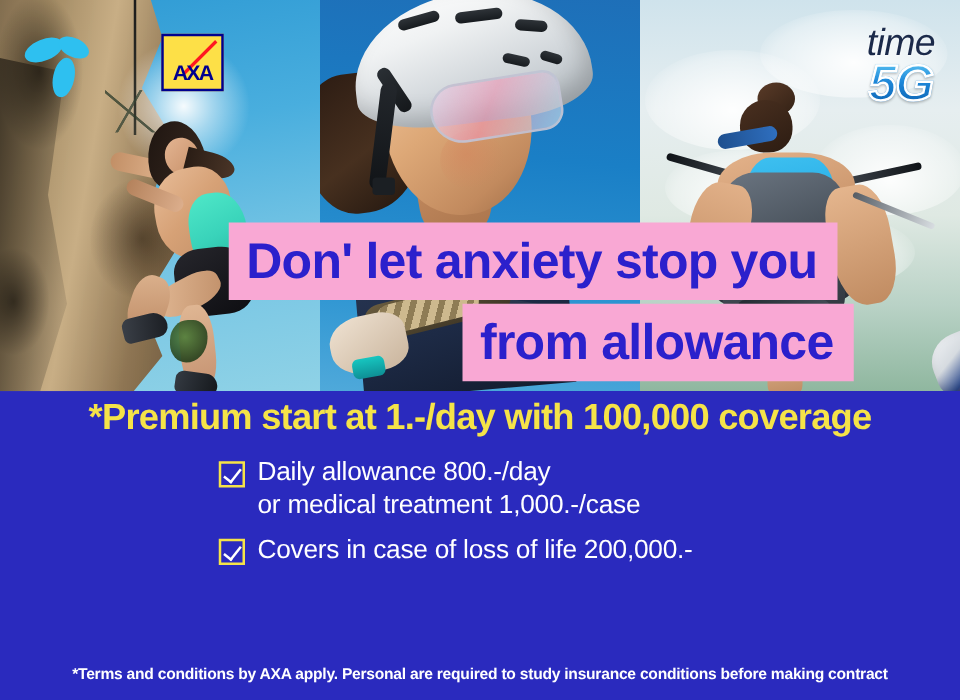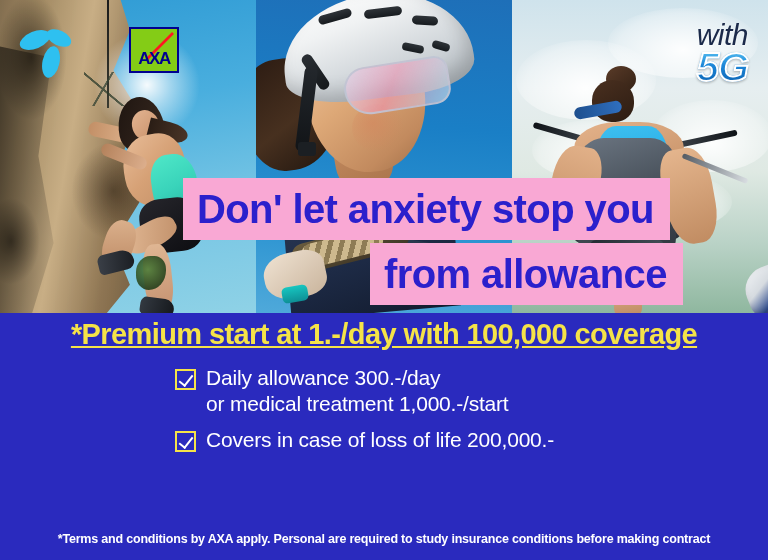--- a/index.html
+++ b/index.html
@@ -392,21 +392,21 @@
 
   
   .logo-dtac-prop {
     position: absolute; left: 18px; top: 18px;
     width: 60px; height: 60px;
     z-index: 6;
   }
   .logo-axa {
     position: absolute; left: 129px; top: 27px;
     width: 50px; height: 46px;
-    background: #84cc16;
+    background: #fde047;
     border: 2px solid #00008F;
     z-index: 6;
     box-sizing: border-box;
   }
   .axa-inner { position: relative; width: 100%; height: 100%; }
   .axa-red {
     position: absolute; right: 2px; top: 2px;
     width: 30px; height: 30px;
   }
   .axa-word {
@@ -495,21 +495,20 @@
   }
   .offer-premium {
     text-align: center;
     color: #F5E348;
     font-family: "Liberation Sans", sans-serif;
     font-weight: bold;
     font-size: 29px;
     letter-spacing: -0.6px;
     margin-top: 6px;
     line-height: 1.1;
-    text-decoration: underline;
   }
   .benefits {
     margin-top: 14px;
     padding-left: 175px;
   }
   .benefit {
     display: flex;
     align-items: flex-start;
     gap: 10px;
     margin-bottom: 10px;
@@ -659,38 +658,38 @@
   <div class="logo-axa">
     <div class="axa-inner">
       <svg class="axa-red" viewBox="0 0 30 30">
         <line x1="2" y1="28" x2="28" y2="2" stroke="#FF1721" stroke-width="2.6"></line>
       </svg>
       <div class="axa-word">AXA</div>
     </div>
   </div>
 
   <div class="logo-dtac5g">
-    <div class="dtac-word">with</div>
+    <div class="dtac-word">time</div>
     <div class="fiveg-word">5G</div>
   </div>
 
   <div class="headline">
     <span class="hl-line hl-line-1">Don' let anxiety stop you</span>
     <span class="hl-line hl-line-2">from allowance</span>
   </div>
 
   <div class="offer">
     <div class="offer-premium">*Premium start at 1.-/day with 100,000 coverage</div>
 
     <div class="benefits">
       <div class="benefit">
         <span class="chk"></span>
         <span class="benefit-text">
-          <span>Daily allowance 300.-/day</span>
-          <span class="benefit-sub">or medical treatment 1,000.-/start</span>
+          <span>Daily allowance 800.-/day</span>
+          <span class="benefit-sub">or medical treatment 1,000.-/case</span>
         </span>
       </div>
       <div class="benefit">
         <span class="chk"></span>
         <span class="benefit-text">
           <span>Covers in case of loss of life 200,000.-</span>
         </span>
       </div>
     </div>
 

